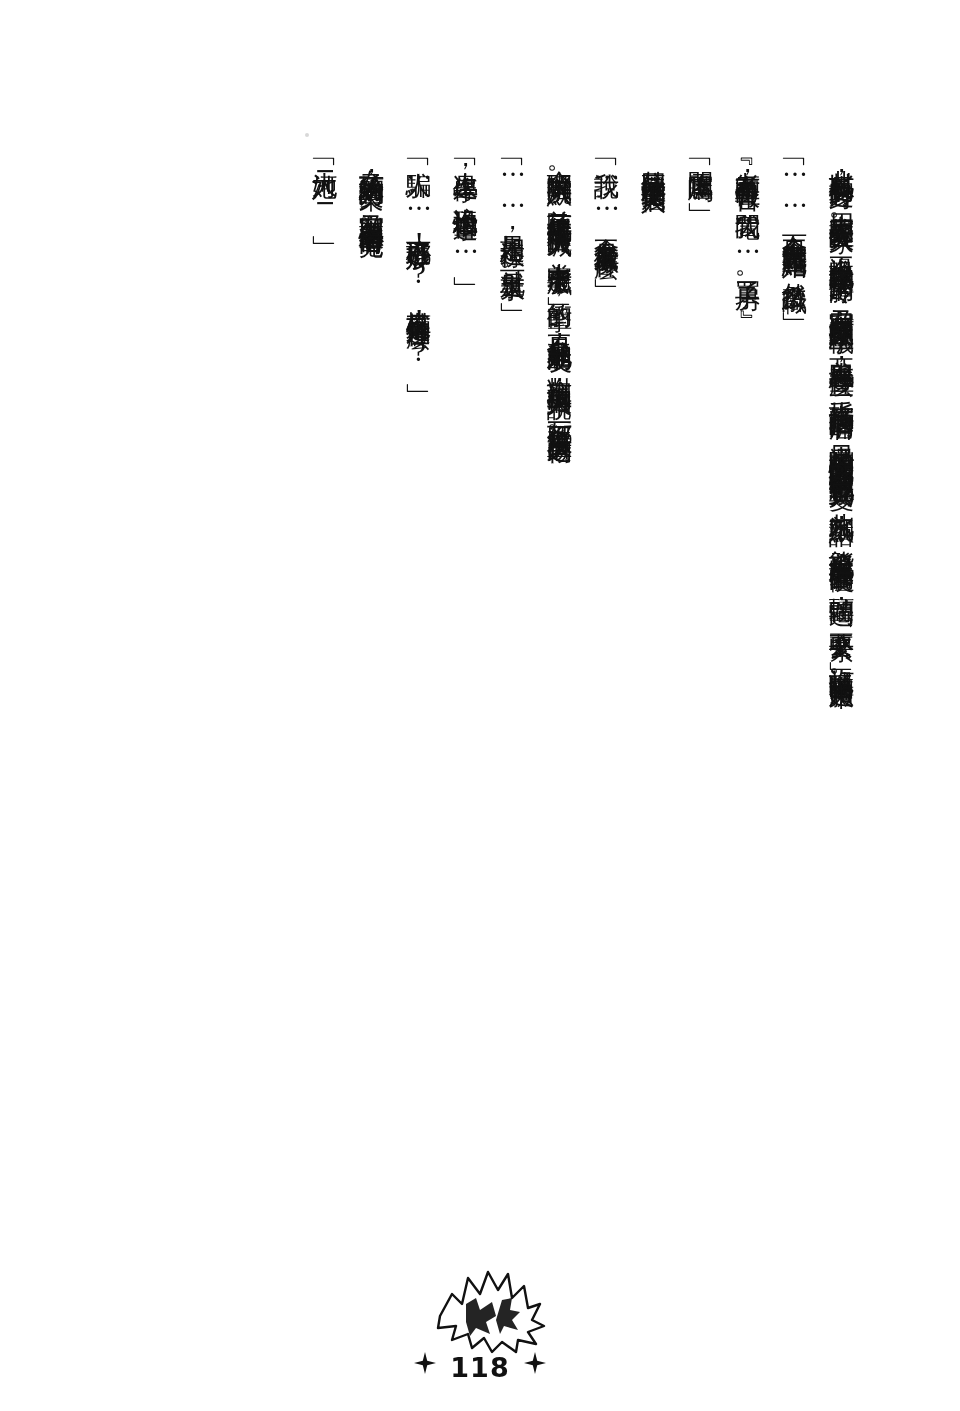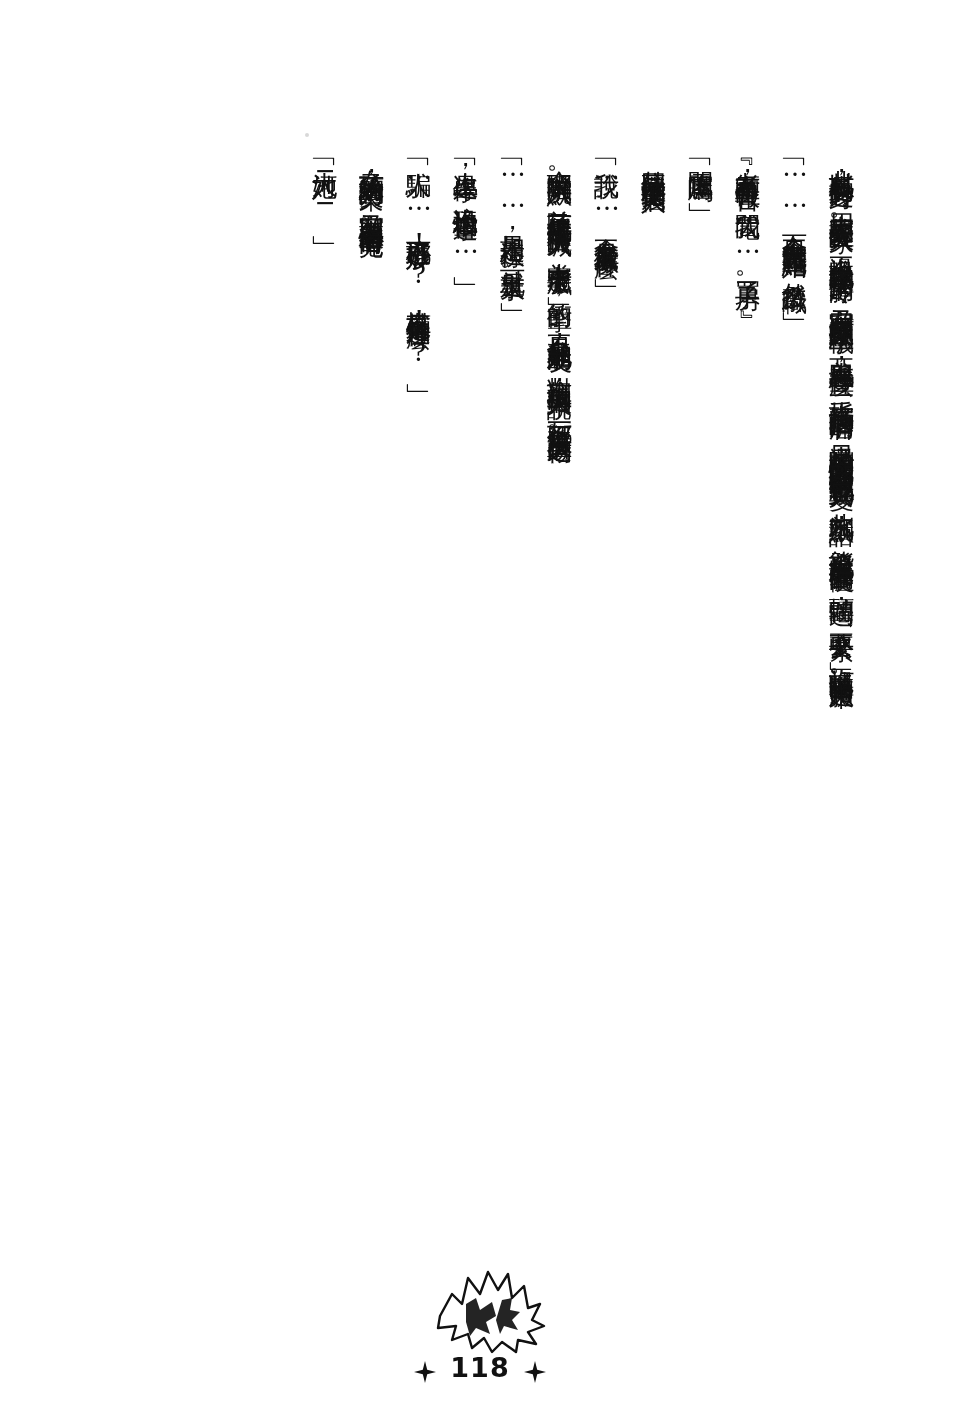--- a/index.html
+++ b/index.html
@@ -49,21 +49,21 @@
     top: 1264px;
     width: 120px;
     height: 90px;
   }
   .page-number-row {
     position: absolute;
     left: 0;
     right: 0;
     bottom: 28px;
     display: flex;
-    align-items: flex-end;
+    align-items: flex-start;
     justify-content: center;
     gap: 14px;
   }
   .pn {
     font-family: "DejaVu Sans", "Liberation Sans", sans-serif;
     font-size: 27px;
     font-weight: bold;
     color: #111111;
     letter-spacing: 1px;
   }

